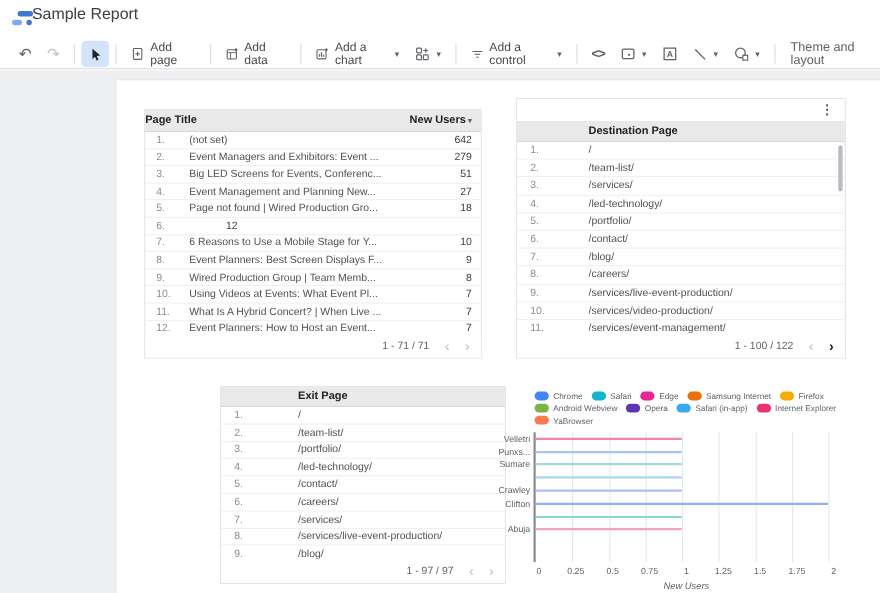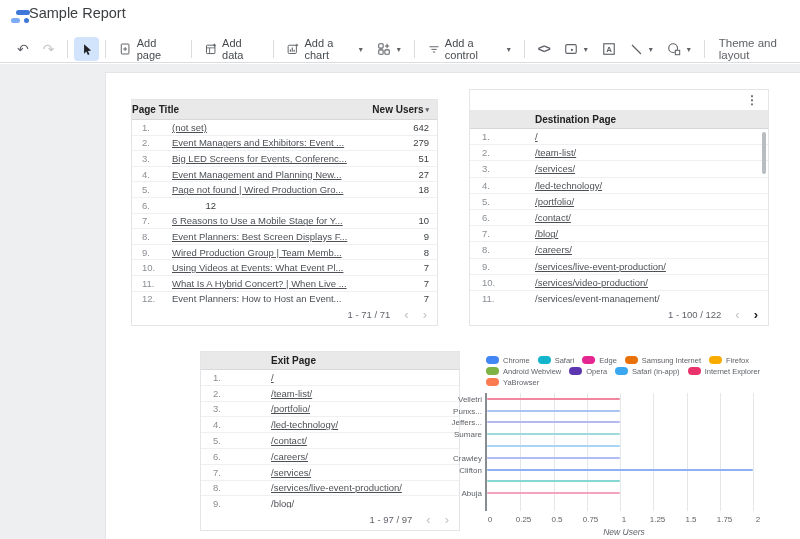--- a/index.html
+++ b/index.html
@@ -35,21 +35,21 @@
     border-top:1px solid #e2e4e7; }
 
   
   .card { position:absolute; background:#fff; border:1px solid #e3e5e8; }
   .thead { display:flex; align-items:center; background:#e9e9ea;
     border-bottom:1px solid #d6d8db; font-size:10px; font-weight:bold; color:#212121; }
   .rows { overflow:hidden; }
   .trow { display:flex; align-items:center; border-bottom:1px solid #eff0f2;
     font-size:9.5px; color:#4d5156; }
   .c-num { color:#8a8f94; flex:none; }
-  .c-page { flex:1; white-space:nowrap; overflow:hidden;text-decoration:underline; }
+  .c-page { flex:1; white-space:nowrap; overflow:hidden; }
   .pg { position:absolute; bottom:0; left:0; right:0; height:22px; display:flex;
     align-items:center; justify-content:flex-end; gap:14px; padding-right:10px;
     font-size:9.5px; color:#5f6368; background:#fff; }
   .pg-arrow { font-size:13px; color:#bdc1c6; line-height:1; }
   .pg-arrow.on { color:#202124; font-weight:bold; }
 
   
   .t1 { left:25px; top:26px; width:307px; height:227px; }
   .t1 .thead { height:20px; }
   .t1 .thead .h-dim { flex:1; }
@@ -517,24 +517,20 @@
               <div class="crow">
                 <span class="clabel">Velletri</span>
                 <i class="bar" style="width: 50%; background: rgb(240, 135, 159);"></i>
               </div>
 
               <div class="crow">
                 <span class="clabel">Punxs...</span>
                 <i class="bar" style="width: 50%; background: rgb(169, 195, 245);"></i>
               </div>
 
-              <div class="crow">
-                <span class="clabel">Jeffers...</span>
-                <i class="bar" style="width: 50%; background: rgb(180, 186, 240);"></i>
-              </div>
 
               <div class="crow">
                 <span class="clabel">Sumare</span>
                 <i class="bar" style="width: 50%; background: rgb(158, 217, 222);"></i>
               </div>
 
 
               <div class="crow">
                 <span class="clabel"></span>
                 <i class="bar" style="width: 50%; background: rgb(169, 214, 244);"></i>

